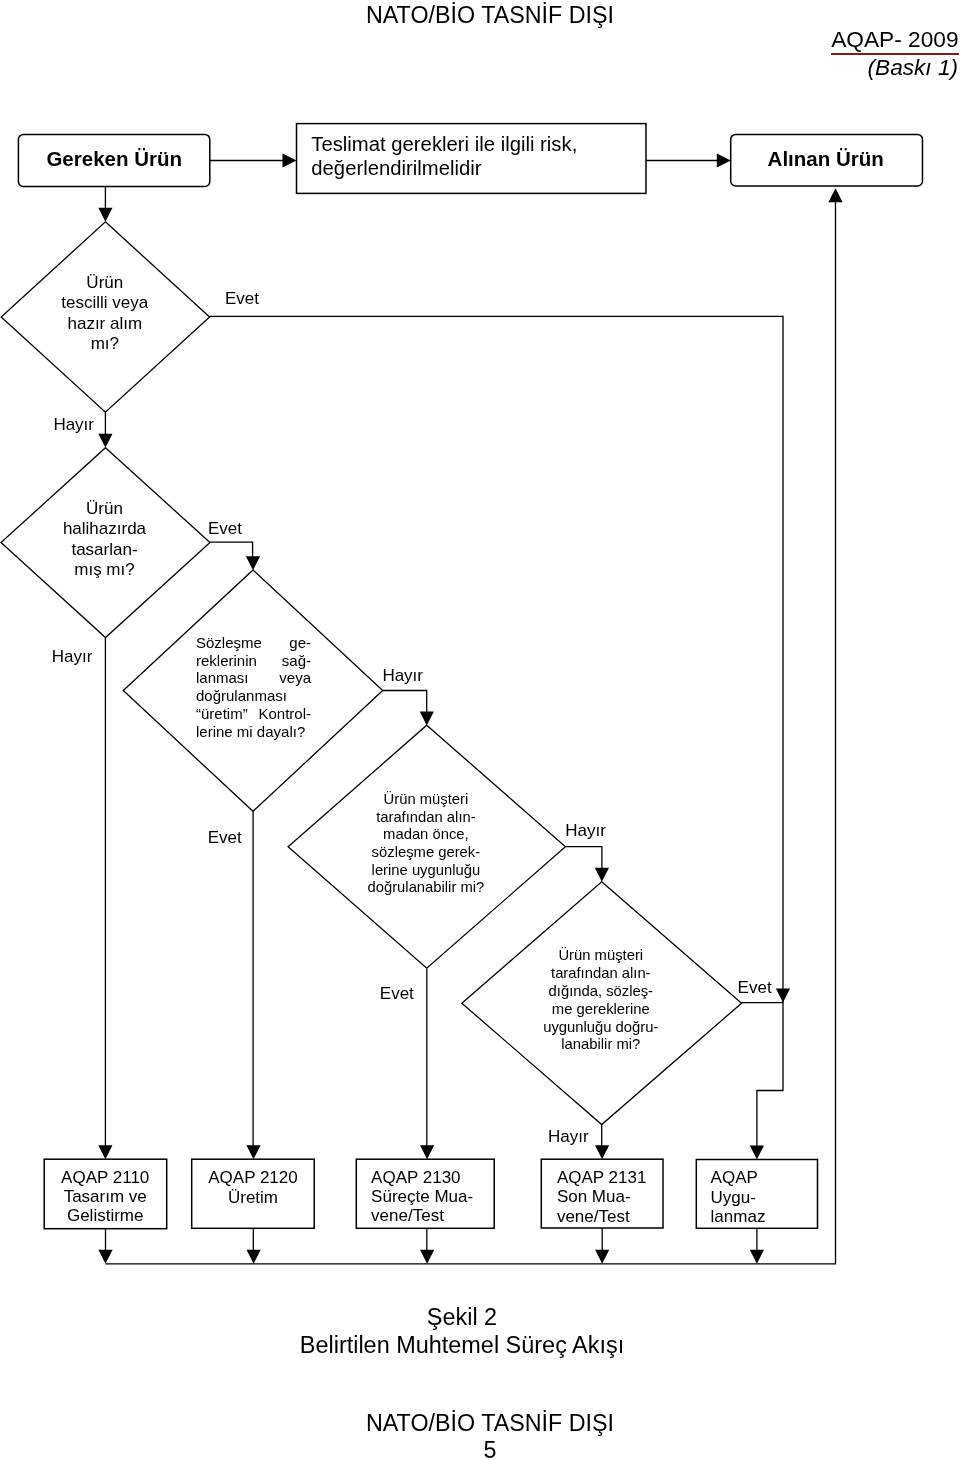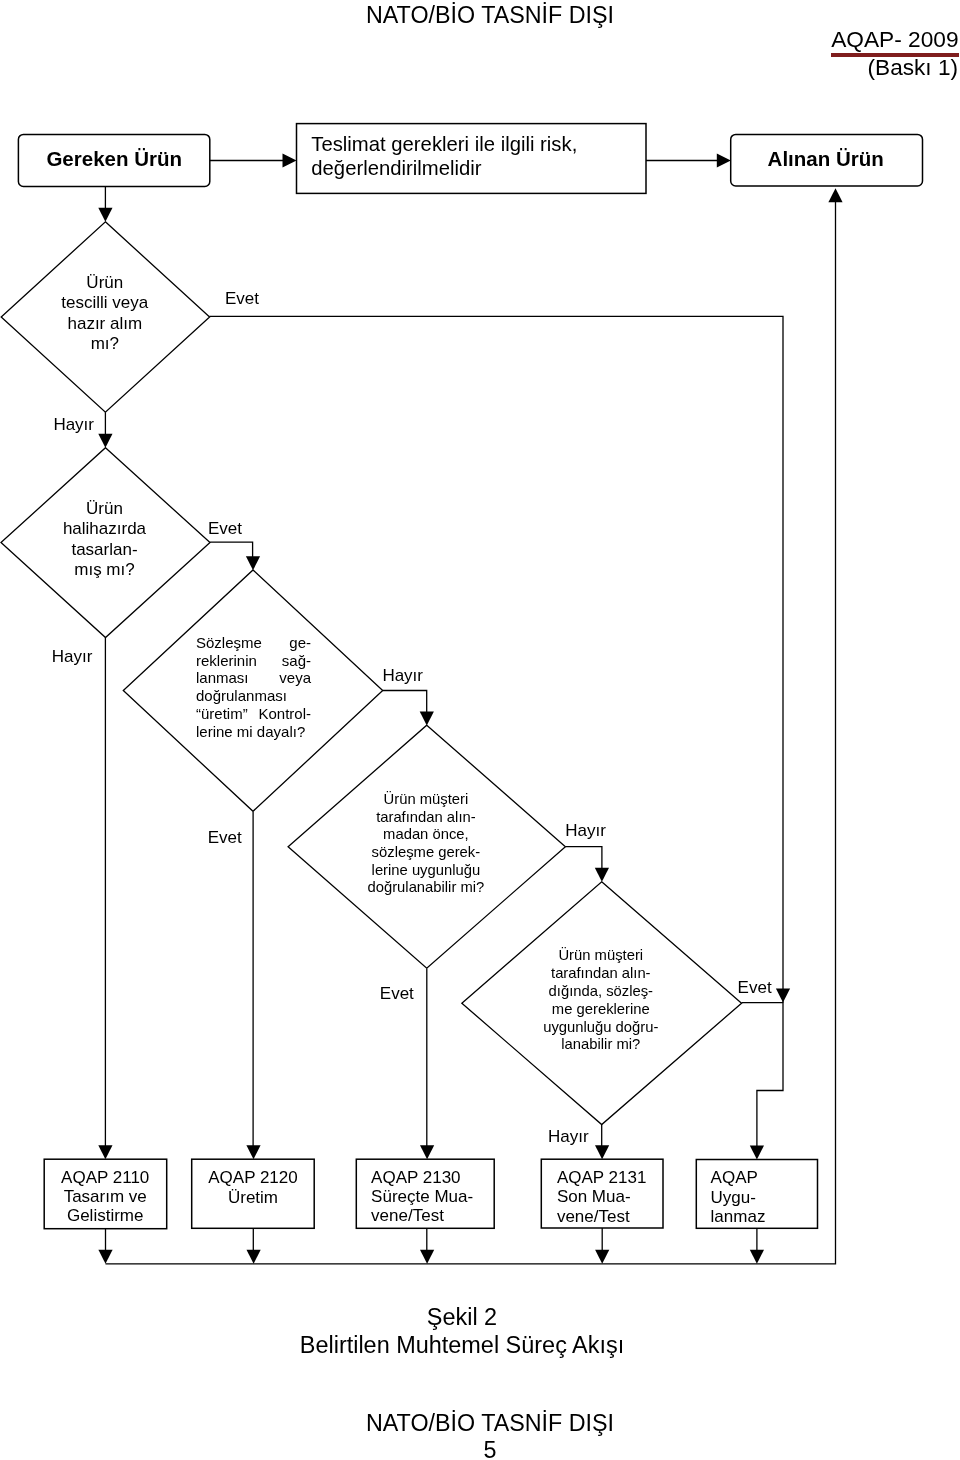--- a/index.html
+++ b/index.html
@@ -4,22 +4,22 @@
 <title>NATO/BIO TASNIF DISI - AQAP-2009</title>
 <style>
   html,body{margin:0;padding:0;background:#ffffff;}
   body{width:960px;height:1460px;position:relative;overflow:hidden;
        font-family:"Liberation Sans",sans-serif;color:#000;}
   .page{position:absolute;left:0;top:0;width:960px;height:1460px;padding-left:36px;}
   .txt{position:absolute;white-space:pre;}
   #chart{position:absolute;left:0;top:0;width:960px;height:1460px;}
   .hdr-class{left:10px;top:2px;width:960px;text-align:center;font-size:23.3px;line-height:26px;}
   .hdr-doc{left:0;top:27px;width:958.5px;text-align:right;font-size:22.7px;line-height:25px;}
-  .hdr-doc span{border-bottom:4px solid #7f1d1d;padding-bottom:1px;}
-  .hdr-ed{left:0;top:55px;width:958px;text-align:right;font-size:22.6px;line-height:26px;}
+  .hdr-doc span{border-bottom:2px solid #7f1d1d;padding-bottom:1px;}
+  .hdr-ed{left:0;top:55px;width:958px;text-align:right;font-size:22.6px;line-height:26px;font-style:italic;}
   .cap{left:-18px;width:960px;text-align:center;font-size:23.45px;line-height:28.3px;}
   .cap1{top:1303px;}
   .cap2{top:1331px;}
   .ftr{left:10px;width:960px;text-align:center;font-size:23.3px;line-height:26px;}
   .ftr1{top:1410px;}
   .ftr2{top:1437px;}
 </style>
 </head>
 <body>
 

